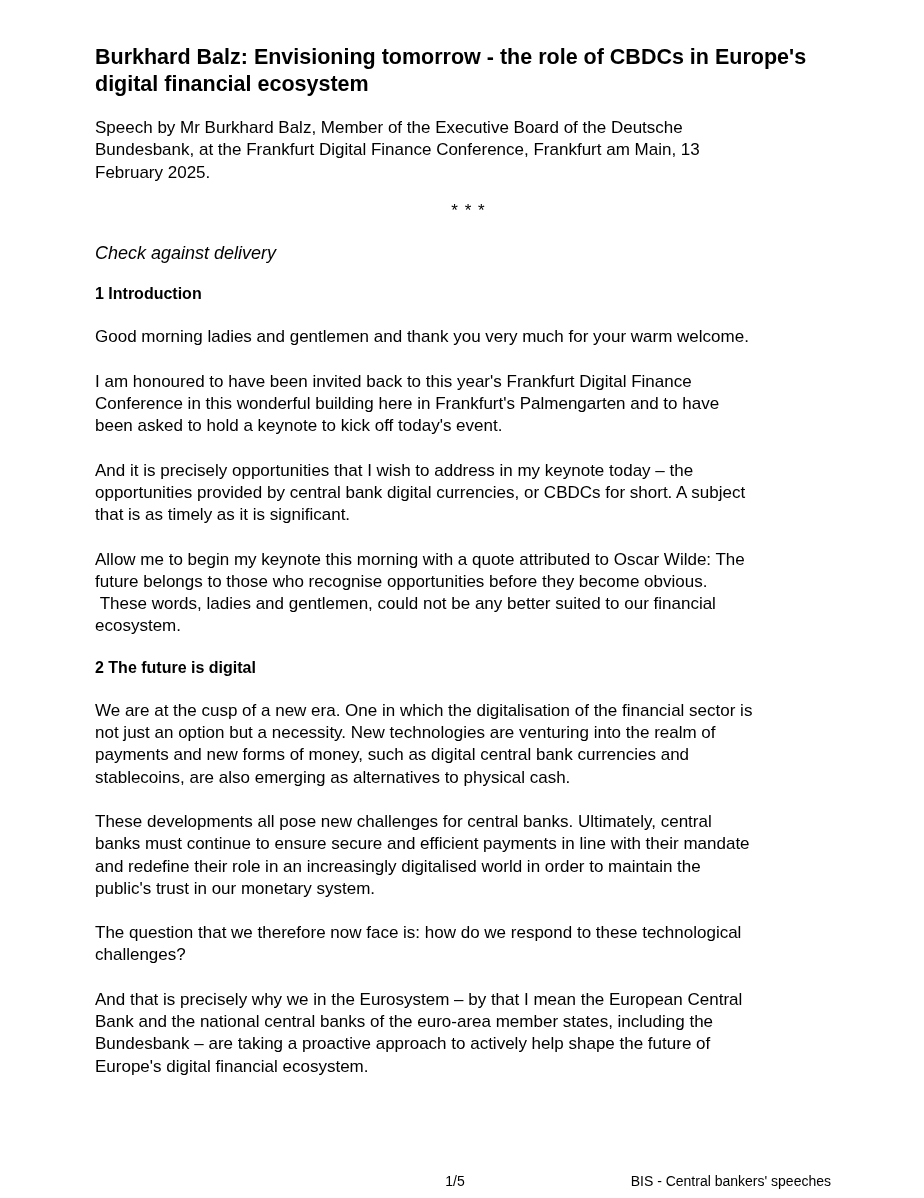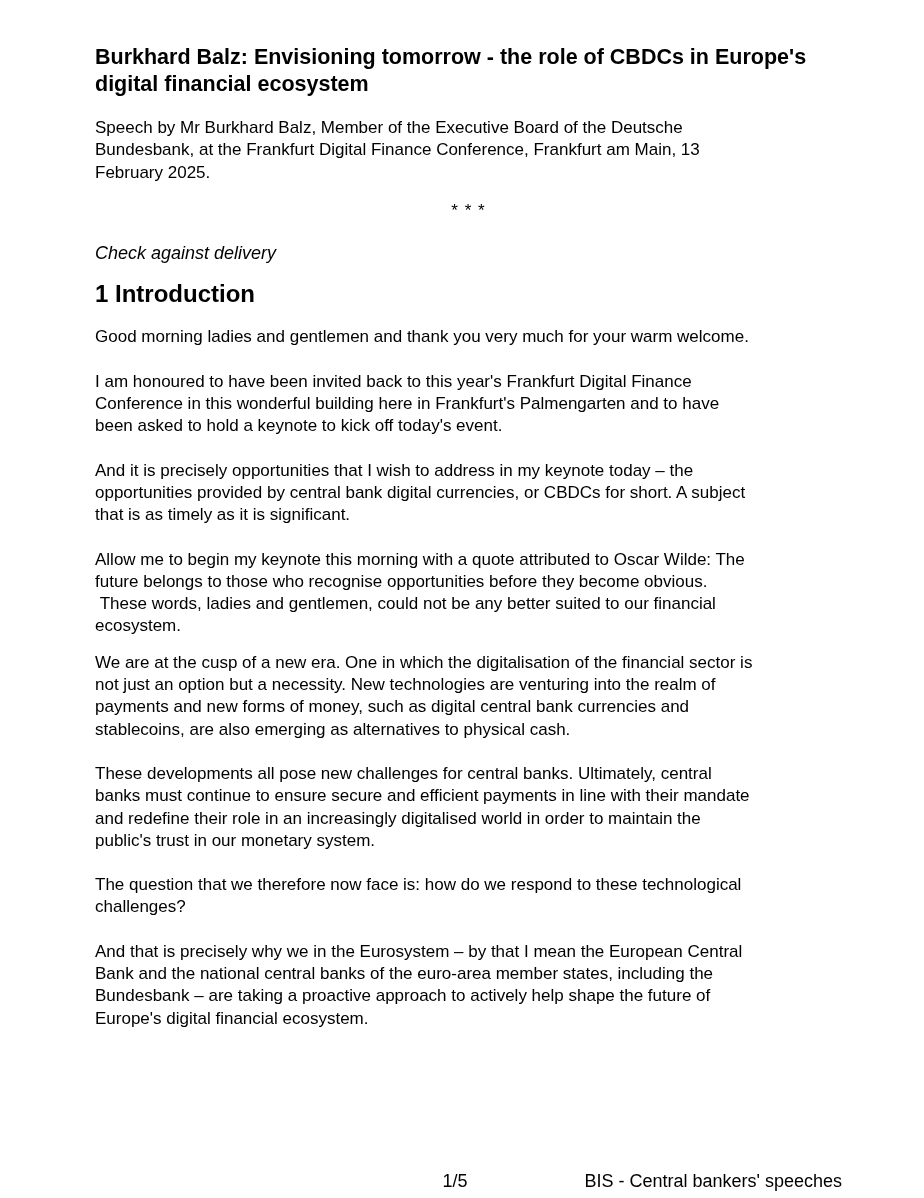--- a/index.html
+++ b/index.html
@@ -38,41 +38,41 @@
     margin: 16px 0 0 0;
     letter-spacing: 1px;
   }
   .delivery-note {
     font-size: 18px;
     font-style: italic;
     line-height: 22.3px;
     margin: 20px 0 0 0;
   }
   .section-heading {
-    font-size: 24px;
+    font-size: 16px;
     font-weight: bold;
     line-height: 24px;
     margin: 18px 0 20px 0;
   }
   .para {
     font-size: 17px;
     line-height: 22.3px;
     white-space: pre-wrap;
     margin: 22px 0 0 0;
   }
   .section .para:first-of-type {
     margin-top: 14px;
   }
   .footer {
     position: absolute;
     left: 0;
-    right: 0;
+    right: 11px;
     top: 1172px;
     height: 22px;
-    font-size: 18px;
+    font-size: 14px;
     line-height: 18px;
   }
   .page-number {
     position: absolute;
     left: 455px;
     transform: translateX(-50%);
     white-space: nowrap;
   }
   .footer-source {
     position: absolute;
@@ -105,20 +105,21 @@
     <p class="para">And it is precisely opportunities that I wish to address in my keynote today – the
 opportunities provided by central bank digital currencies, or CBDCs for short. A subject
 that is as timely as it is significant.</p>
     <p class="para">Allow me to begin my keynote this morning with a quote attributed to Oscar Wilde: The
 future belongs to those who recognise opportunities before they become obvious.
  These words, ladies and gentlemen, could not be any better suited to our financial
 ecosystem.</p>
   </div>
 
   <div class="section">
+    <h2 class="section-heading">2 The future is digital</h2>
     <p class="para">We are at the cusp of a new era. One in which the digitalisation of the financial sector is
 not just an option but a necessity. New technologies are venturing into the realm of
 payments and new forms of money, such as digital central bank currencies and
 stablecoins, are also emerging as alternatives to physical cash.</p>
     <p class="para">These developments all pose new challenges for central banks. Ultimately, central
 banks must continue to ensure secure and efficient payments in line with their mandate
 and redefine their role in an increasingly digitalised world in order to maintain the
 public's trust in our monetary system.</p>
     <p class="para">The question that we therefore now face is: how do we respond to these technological
 challenges?</p>

